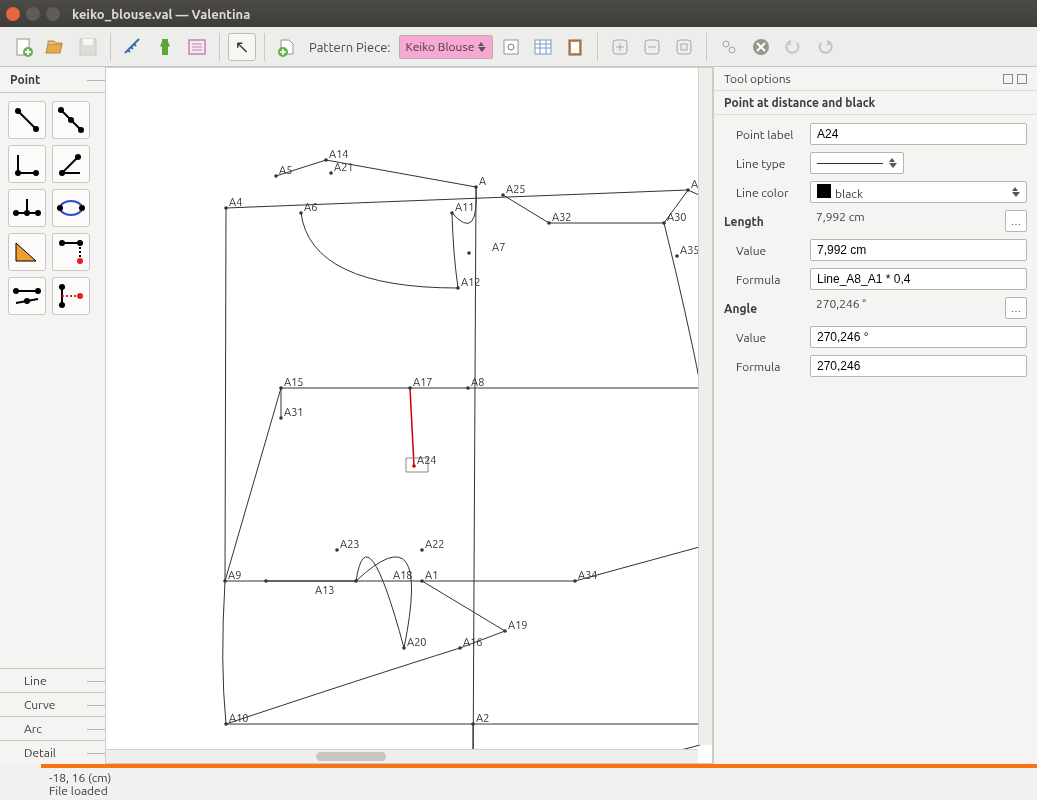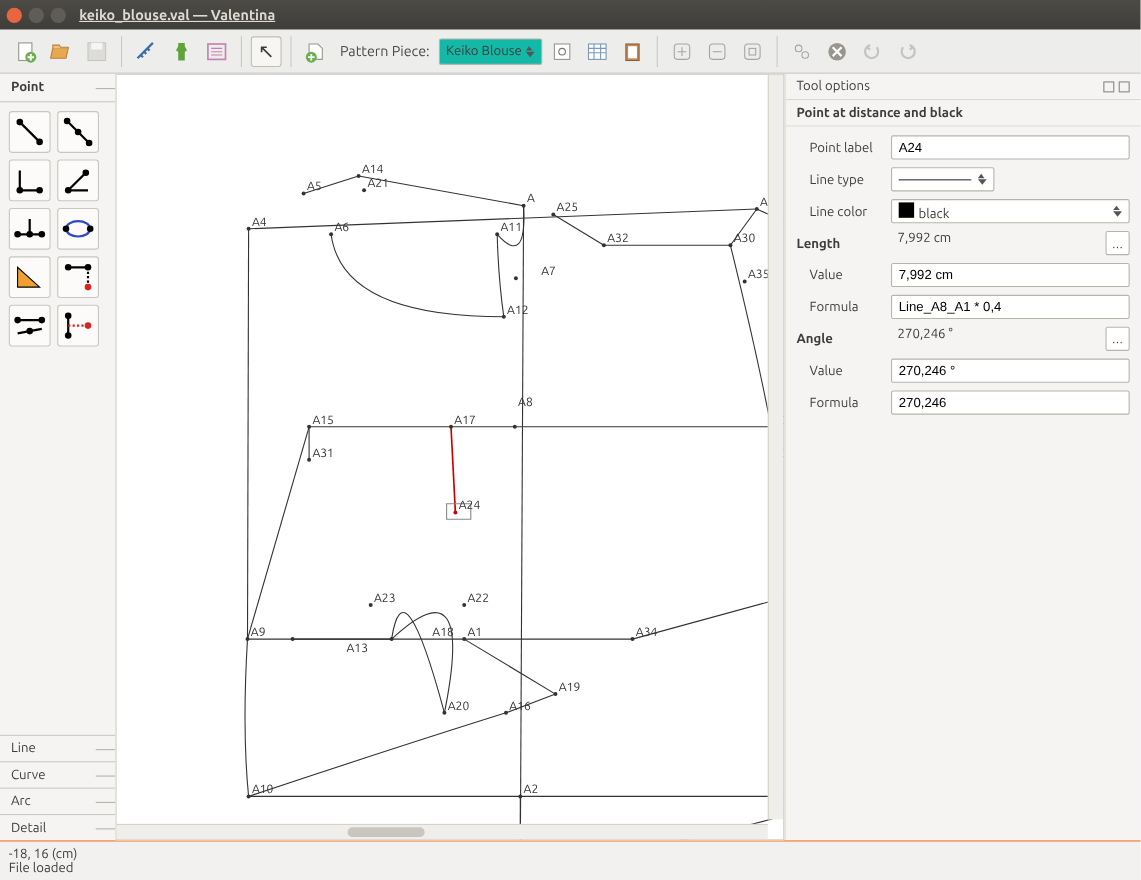--- a/index.html
+++ b/index.html
@@ -1,56 +1,56 @@
 <!DOCTYPE html>
 <html><head>
 <meta charset="utf-8">
 <style>
 * { box-sizing: border-box; margin: 0; padding: 0; }
 body { font-family: "Ubuntu", "Segoe UI", sans-serif; font-size: 12px; color: #3c3c3c; background: #f2f1f0; width: 1037px; height: 800px; overflow: hidden; display: flex; flex-direction: column; }
-.titlebar { height: 27px; background: linear-gradient(#4c4b46, #3e3d39); display: flex; align-items: center; padding: 0 6px; color: #dfdbd2; font-size: 13px; font-weight: bold; text-decoration: underline; }
+.titlebar { height: 27px; background: linear-gradient(#4c4b46, #3e3d39); display: flex; align-items: center; padding: 0 6px; color: #dfdbd2; font-size: 13px; font-weight: bold; }
 .tb-btn { width: 14px; height: 14px; border-radius: 7px; margin-right: 6px; display: inline-block; }
 .tb-close { background: #e86540; }
 .tb-min, .tb-max { background: #5f5d55; }
 .toolbar { height: 40px; background: #ededeb; border-bottom: 1px solid #c8c6c0; display: flex; align-items: center; padding: 0 10px; gap: 4px; }
 .tool-btn { width: 28px; height: 28px; display: flex; align-items: center; justify-content: center; border-radius: 3px; cursor: pointer; }
 .tool-sep { width: 1px; height: 28px; background: #ccc9c2; margin: 0 4px; }
 .tool-label { font-size: 13px; color: #4a4a4a; margin: 0 4px; }
-.tool-select { height: 24px; border: 1px solid #b8b4ac; background: #14b8a6; padding: 0 6px; font-size: 12px; display: flex; align-items: center; gap: 4px; border-radius: 2px; }
+.tool-select { height: 24px; border: 1px solid #b8b4ac; background: #f9a8d4; padding: 0 6px; font-size: 12px; display: flex; align-items: center; gap: 4px; border-radius: 2px; }
 .triangle-down { width: 0; height: 0; border-left: 4px solid transparent; border-right: 4px solid transparent; border-top: 5px solid #555; }
 .main { flex: 1; display: flex; overflow: hidden; }
 
 .left-panel { width: 105px; background: #f5f4f2; display: flex; flex-direction: column; }
 .palette-tab { padding: 6px 10px; font-weight: bold; border-bottom: 1px solid #ccc9c2; position: relative; }
 .palette-tab::after { content: ""; position: absolute; right: 0; top: 50%; width: 18px; height: 1px; background: #b8b4ac; }
 .palette-grid { padding: 8px; display: grid; grid-template-columns: repeat(2, 38px); gap: 6px; }
 .palette-btn { width: 38px; height: 38px; border: 1px solid #c8c6c0; border-radius: 3px; background: #fcfbf9; display: flex; align-items: center; justify-content: center; cursor: pointer; }
 .palette-spacer { flex: 1; }
-.palette-section { padding: 5px 10px; border-top: 1px solid #ccc9c2; cursor: pointer; position: relative; }
+.palette-section { padding: 5px 24px; border-top: 1px solid #ccc9c2; cursor: pointer; position: relative; }
 .palette-section::after { content: ""; position: absolute; right: 0; top: 50%; width: 18px; height: 1px; background: #b8b4ac; }
 
 .canvas-area { flex: 1; background: #f5f4f2; display: flex; flex-direction: column; position: relative; }
 .canvas-viewport { flex: 1; background: #fff; border: 1px solid #cfccc5; margin: 0 0 0 0; position: relative; overflow: hidden; }
 .pt-label { position: absolute; font-size: 11px; color: #333; white-space: nowrap; }
 .scrollbar-v { position: absolute; right: 0; top: 0; bottom: 18px; width: 14px; background: #f0eeea; border-left: 1px solid #d5d2cb; }
 .scrollbar-h { position: absolute; left: 0; right: 14px; bottom: 0; height: 14px; background: #f0eeea; border-top: 1px solid #d5d2cb; }
 .scroll-thumb-h { position: absolute; left: 210px; width: 70px; top: 2px; bottom: 2px; background: #c9c6bf; border-radius: 6px; }
 
 .right-panel { width: 324px; background: #f5f4f2; border-left: 1px solid #cfccc5; display: flex; flex-direction: column; padding: 0; }
 .rp-title { padding: 5px 10px; border-bottom: 1px solid #dcd9d3; font-size: 12px; display: flex; justify-content: space-between; align-items: center; }
 .rp-sub { padding: 5px 10px; font-weight: bold; border-bottom: 1px solid #e0ddd7; }
 .rp-body { padding: 8px 10px; display: flex; flex-direction: column; gap: 7px; }
 .rp-row { display: flex; align-items: center; gap: 10px; }
 .rp-lbl { width: 76px; text-align: left; padding-left: 12px; }
 .rp-lbl-h { width: 76px; font-weight: bold; }
 .rp-input { flex: 1; height: 22px; border: 1px solid #b8b4ac; background: #fff; padding: 0 6px; font-size: 12px; border-radius: 2px; }
 .rp-input-ro { flex: 1; height: 22px; padding: 0 6px; font-size: 12px; }
 .rp-select { flex: 1; height: 22px; border: 1px solid #b8b4ac; background: #fff; padding: 0 6px; font-size: 12px; border-radius: 2px; display: flex; align-items: center; justify-content: space-between; }
 .rp-more { width: 22px; height: 22px; border: 1px solid #b8b4ac; background: #fff; border-radius: 2px; display: flex; align-items: center; justify-content: center; cursor: pointer; font-size: 10px; }
-.statusbar { height: 36px; border-top: 1px solid #f97316; padding: 2px 8px; font-size: 12px; display: flex; flex-direction: column; justify-content: center; }
+.statusbar { height: 36px; border-top: 4px solid #f97316; padding: 2px 8px; font-size: 12px; display: flex; flex-direction: column; justify-content: center; margin-left: 41px; }
 .line-sample { flex: 1; height: 0; border-top: 1px solid #333; }
 .color-swatch { width: 14px; height: 14px; background: #000; display: inline-block; margin-right: 4px; }
 .arrow-btn { font-size: 18px; }
 .mini-icons { display: flex; gap: 4px; }
 .mini-icon { width: 10px; height: 10px; border: 1px solid #888; }
 </style>
 </head>
 <body>
 
 <div class="titlebar">
@@ -363,21 +363,21 @@
           <div class="pt-label" style="left: 400px; top: 115px;">A25</div>
           <div class="pt-label" style="left: 349px; top: 133px;">A11</div>
           <div class="pt-label" style="left: 386px; top: 173px;">A7</div>
           <div class="pt-label" style="left: 355px; top: 208px;">A12</div>
           <div class="pt-label" style="left: 446px; top: 143px;">A32</div>
           <div class="pt-label" style="left: 561px; top: 143px;">A30</div>
           <div class="pt-label" style="left: 585px; top: 110px;">A29</div>
           <div class="pt-label" style="left: 574px; top: 176px;">A35</div>
           <div class="pt-label" style="left: 178px; top: 308px;">A15</div>
           <div class="pt-label" style="left: 307px; top: 308px;">A17</div>
-          <div class="pt-label" style="left: 365px; top: 292px;">A8</div>
+          <div class="pt-label" style="left: 365px; top: 308px;">A8</div>
           <div class="pt-label" style="left: 598px; top: 308px;">A36</div>
           <div class="pt-label" style="left: 178px; top: 338px;">A31</div>
           <div class="pt-label" style="left: 598px; top: 338px;">A37</div>
           <div class="pt-label" style="left: 311px; top: 386px;">A24</div>
           <div class="pt-label" style="left: 234px; top: 470px;">A23</div>
           <div class="pt-label" style="left: 319px; top: 470px;">A22</div>
           <div class="pt-label" style="left: 122px; top: 501px;">A9</div>
           <div class="pt-label" style="left: 163px; top: 516px; margin-left: 46px;">A13</div>
           <div class="pt-label" style="left: 253px; top: 501px; margin-left: 34px;">A18</div>
           <div class="pt-label" style="left: 319px; top: 501px;">A1</div>

